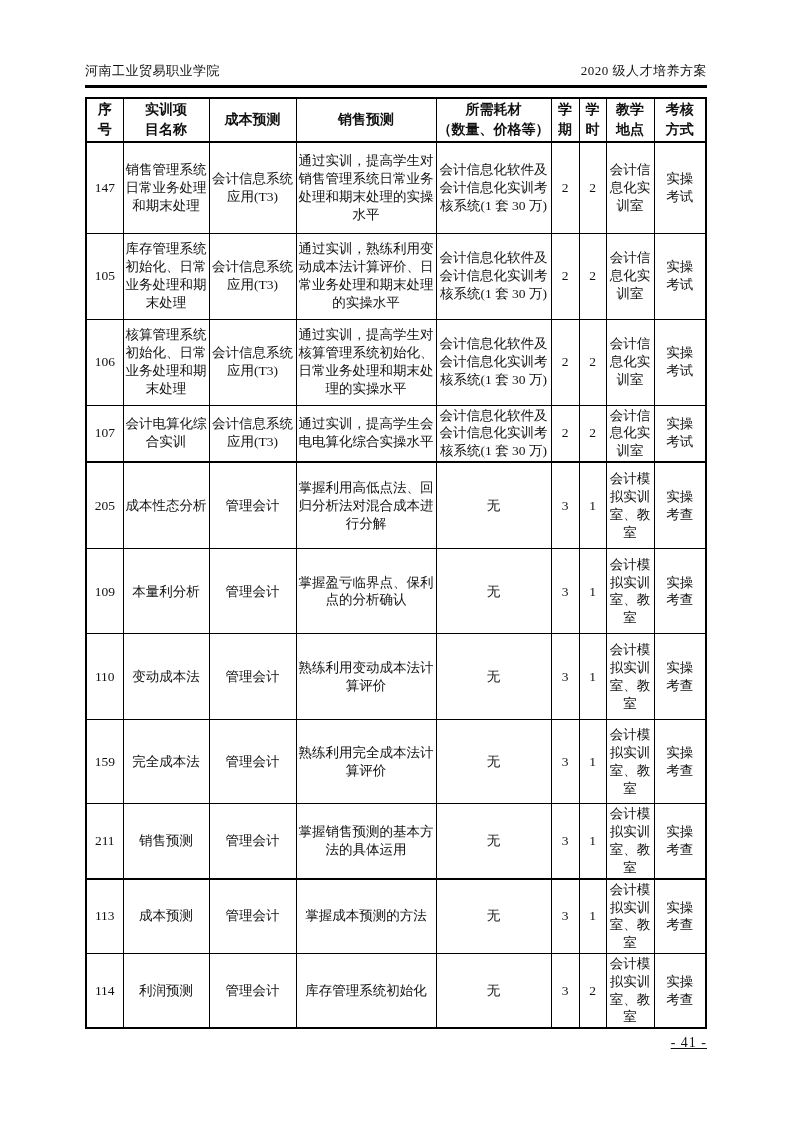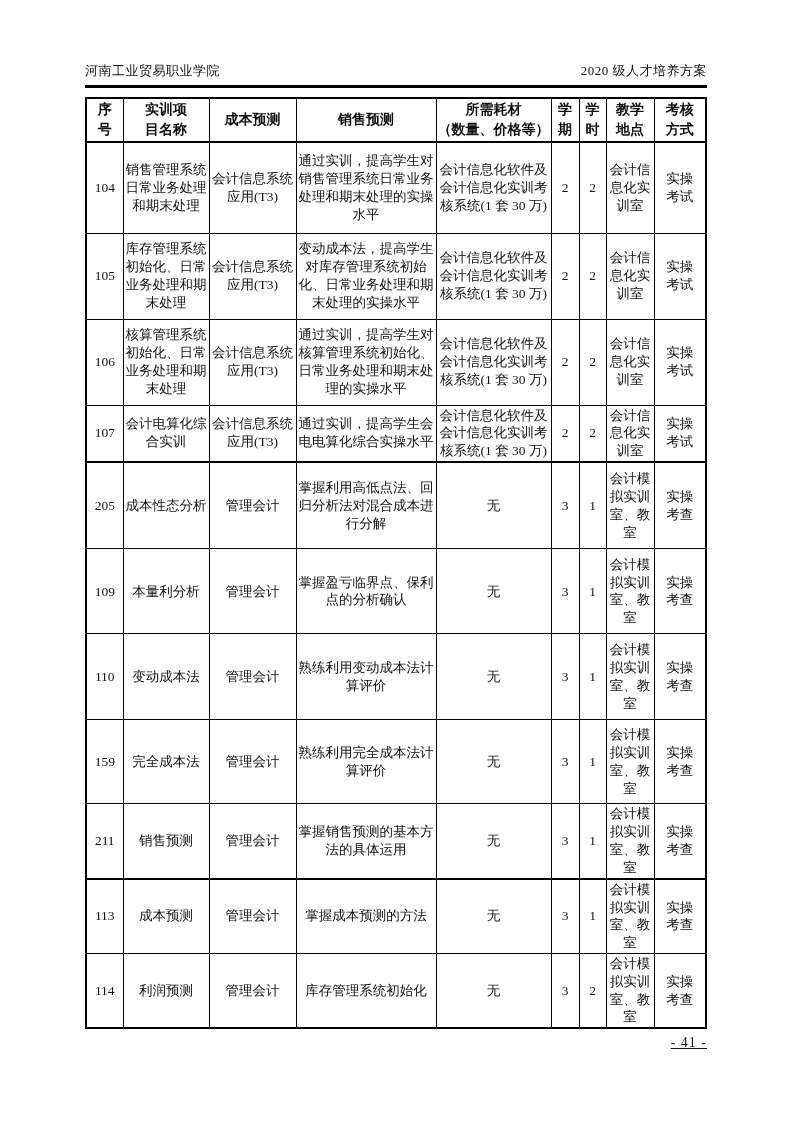--- a/index.html
+++ b/index.html
@@ -84,36 +84,36 @@
         <th>学
 时</th>
         <th>教学
 地点</th>
         <th>考核
 方式</th>
       </tr>
     </thead>
     <tbody>
       <tr style="height:91px">
-        <td>104</td>
+        <td>147</td>
         <td class="tl">销售管理系统日常业务处理和期末处理</td>
         <td class="tl course-pad">会计信息系统应用(T3)</td>
         <td class="tl">通过实训，提高学生对销售管理系统日常业务处理和期末处理的实操水平</td>
         <td class="tl">会计信息化软件及会计信息化实训考核系统(1 套 30 万)</td>
         <td>2</td>
         <td>2</td>
         <td class="tl">会计信息化实训室</td>
         <td>实操
 考试</td>
       </tr>
       <tr style="height:86px">
         <td>105</td>
         <td class="tl">库存管理系统初始化、日常业务处理和期末处理</td>
         <td class="tl course-pad">会计信息系统应用(T3)</td>
-        <td class="tl">变动成本法，提高学生对库存管理系统初始化、日常业务处理和期末处理的实操水平</td>
+        <td class="tl">通过实训，熟练利用变动成本法计算评价、日常业务处理和期末处理的实操水平</td>
         <td class="tl">会计信息化软件及会计信息化实训考核系统(1 套 30 万)</td>
         <td>2</td>
         <td>2</td>
         <td class="tl">会计信息化实训室</td>
         <td>实操
 考试</td>
       </tr>
       <tr style="height:86px">
         <td>106</td>
         <td class="tl">核算管理系统初始化、日常业务处理和期末处理</td>

